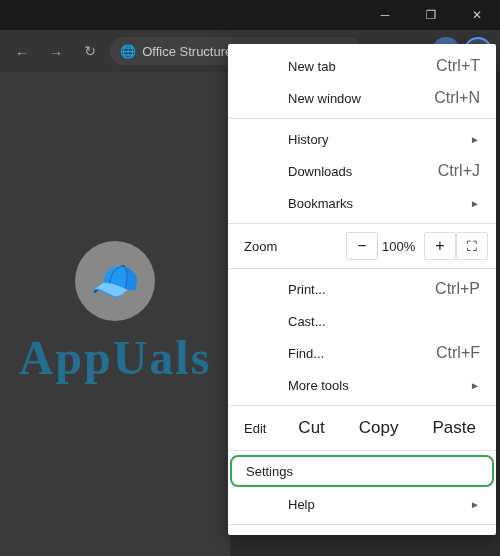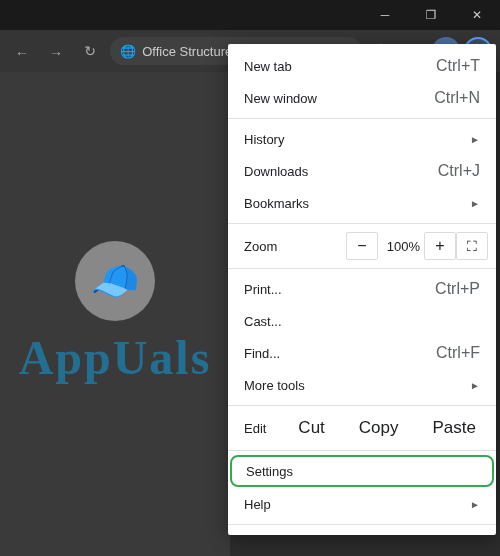--- a/index.html
+++ b/index.html
@@ -151,20 +151,21 @@
     }
     .menu-item {
       display: flex;
       align-items: center;
       justify-content: space-between;
       padding: 6px 16px;
       cursor: pointer;
       color: #202124;
       font-size: 13px;
       min-height: 32px;
+      margin-left: 44px;
     }
     .menu-item.highlighted {
       background: transparent;
       border: 2px solid #34a853;
       margin: 1px 2px;
       border-radius: 8px;
       padding: 4px 14px;
     }
     .menu-item .shortcut {
       color: #5f6368;
@@ -197,21 +198,21 @@
       background: white;
       display: flex;
       align-items: center;
       justify-content: center;
       cursor: pointer;
       font-size: 16px;
       color: #202124;
     }
     .zoom-value {
       min-width: 46px;
-      text-align: right;
+      text-align: left;
       font-size: 13px;
       color: #202124;
       padding: 0 4px;
     }
     .zoom-expand-btn {
       width: 32px;
       height: 28px;
       border: 1px solid #dadce0;
       border-radius: 2px;
       background: white;

